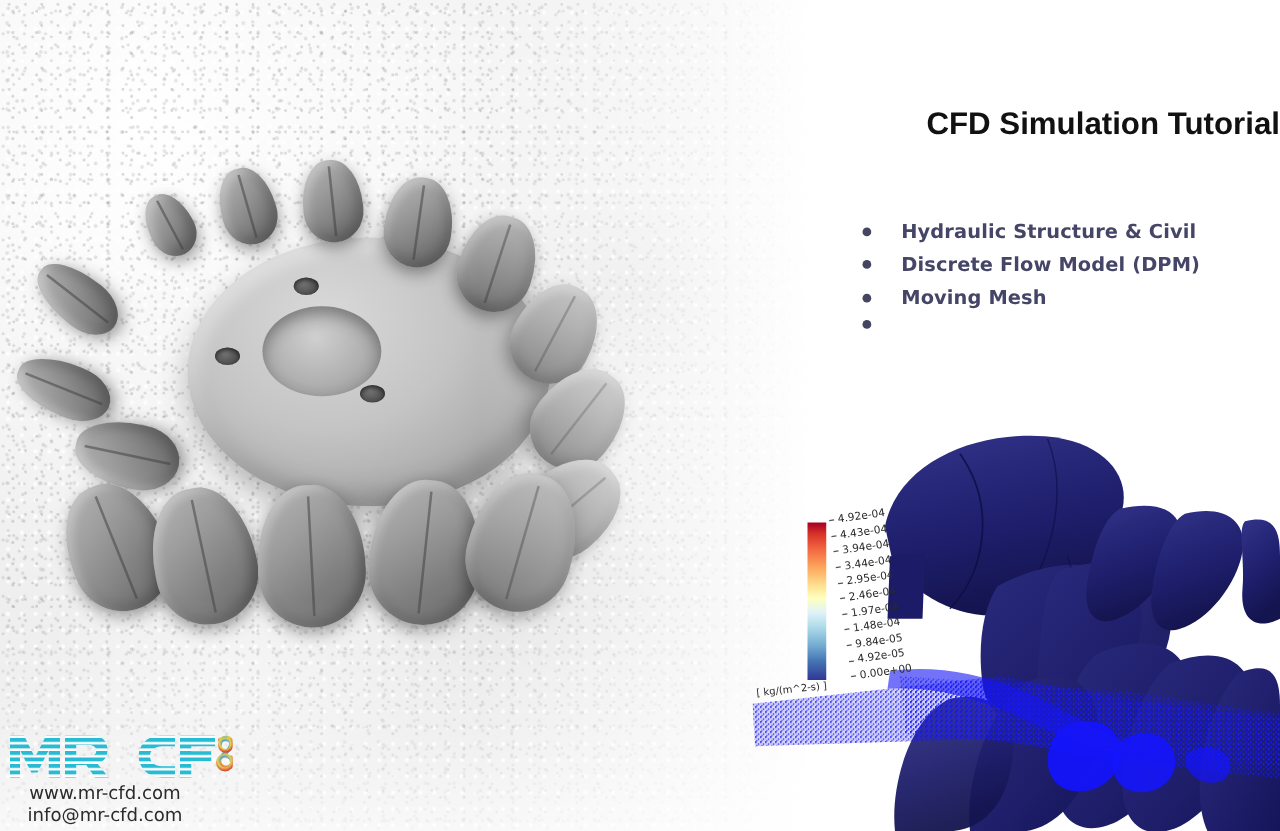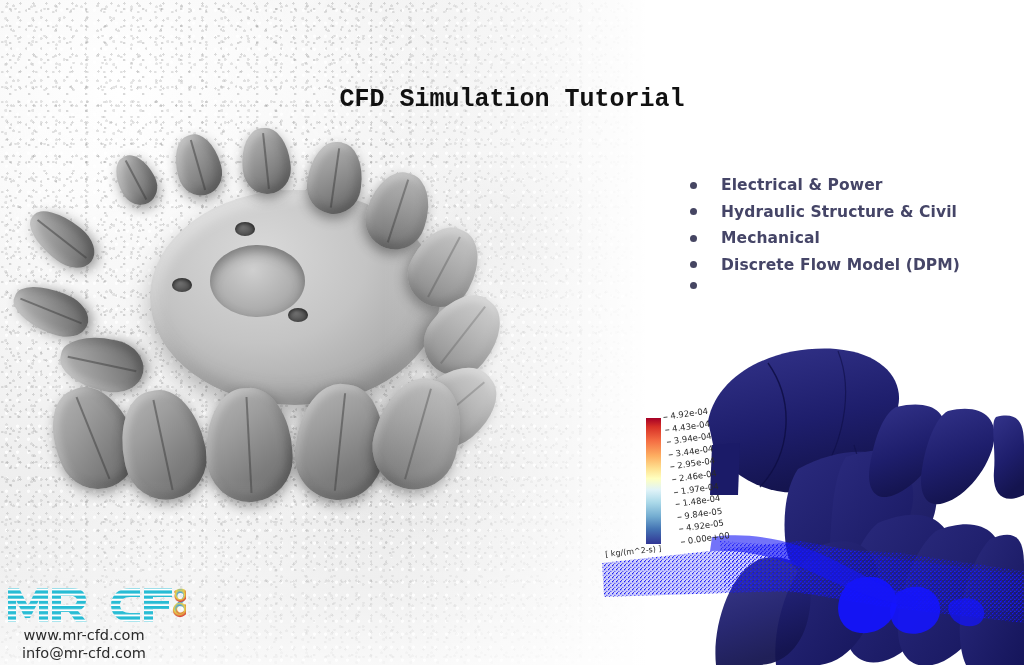--- a/index.html
+++ b/index.html
@@ -61,22 +61,22 @@
     background:rgba(60,60,60,.5);transform:translateX(-1px);}
 
   
   .cfd{position:absolute;left:600px;top:345px;width:424px;height:320px;}
   .cfdcanvas{position:absolute;inset:0;}
 
   
   .title{position:absolute;left:0;right:0;top:22px;text-align:center;
     font-family:"Liberation Serif","DejaVu Serif",serif;font-weight:700;font-size:42px;color:#111;
     letter-spacing:.2px;line-height:1.1;}
-  .subtitle{position:absolute;left:0;right:0;top:85px;text-align:center;
-    font-family:Liberation Mono, monospace;font-weight:700;font-size:25px;color:#111;}
+  .subtitle{position:absolute;left:0;right:0;top:85px;text-align:right;
+    font-family:Liberation Sans, sans-serif;font-weight:700;font-size:25px;color:#111;}
 
   
   .features{position:absolute;left:690px;top:176px;}
   .feat-row{display:flex;align-items:center;margin-bottom:8.5px;}
   .feat-dot{width:7px;height:7px;border-radius:50%;background:#454562;margin-right:24px;flex:0 0 auto;}
   .feat-label{font-family:"DejaVu Sans","Liberation Sans",sans-serif;font-weight:700;font-size:15.5px;
     color:#454567;letter-spacing:.1px;white-space:nowrap;}
 
   
   .cbar-group{position:absolute;left:643px;top:414px;width:130px;height:145px;}
@@ -253,33 +253,29 @@
       </div>
       <div class="cbar-unit">[ kg/(m^2-s) ]</div>
     </div>
   </div>
 
   <div class="subtitle">CFD Simulation Tutorial</div>
 
   <div class="features">
     <div class="feat-row">
       <span class="feat-dot"></span>
-      <span class="feat-label">Electrical &amp; Power</span>
-    </div>
-    <div class="feat-row">
-      <span class="feat-dot"></span>
       <span class="feat-label">Hydraulic Structure &amp; Civil</span>
-    </div>
-    <div class="feat-row">
-      <span class="feat-dot"></span>
-      <span class="feat-label">Mechanical</span>
     </div>
     <div class="feat-row">
       <span class="feat-dot"></span>
       <span class="feat-label">Discrete Flow Model (DPM)</span>
+    </div>
+    <div class="feat-row">
+      <span class="feat-dot"></span>
+      <span class="feat-label">Moving Mesh</span>
     </div>
     <div class="feat-row">
       <span class="feat-dot"></span>
     </div>
   </div>
 
   <div class="logo">
     <div class="logo-mark">
       <svg width="180" height="46" viewBox="0 0 180 46">
         <defs>

